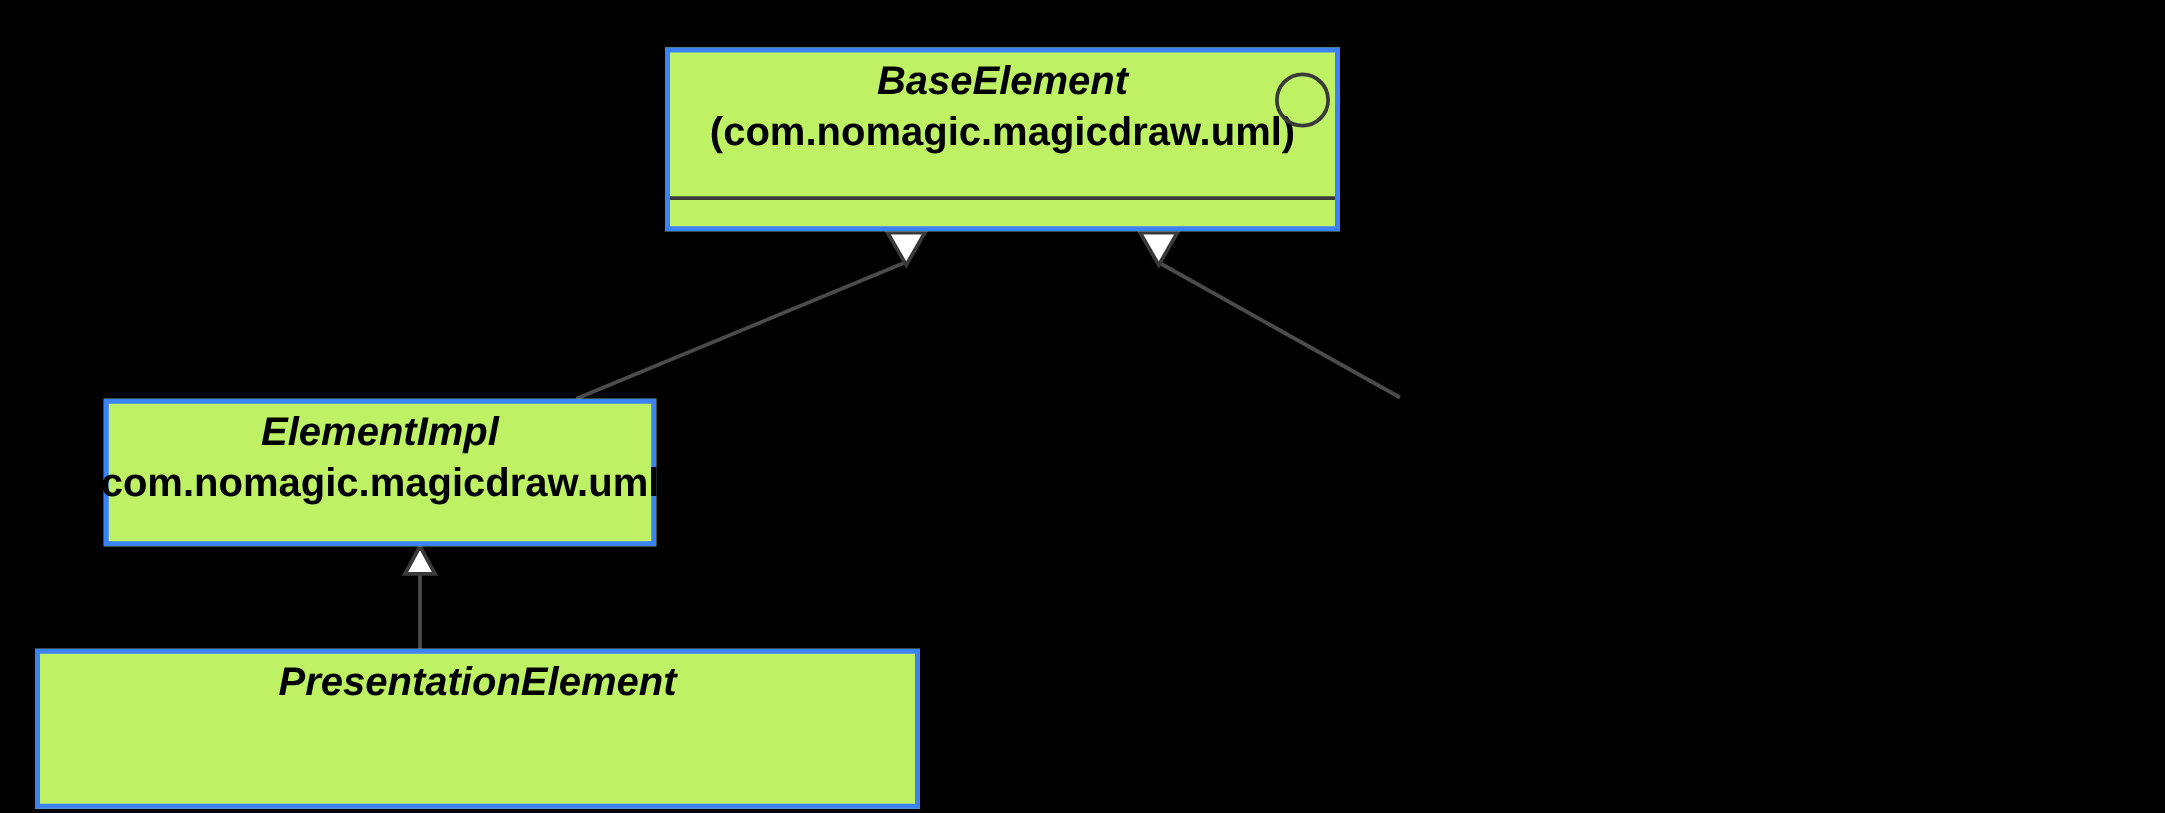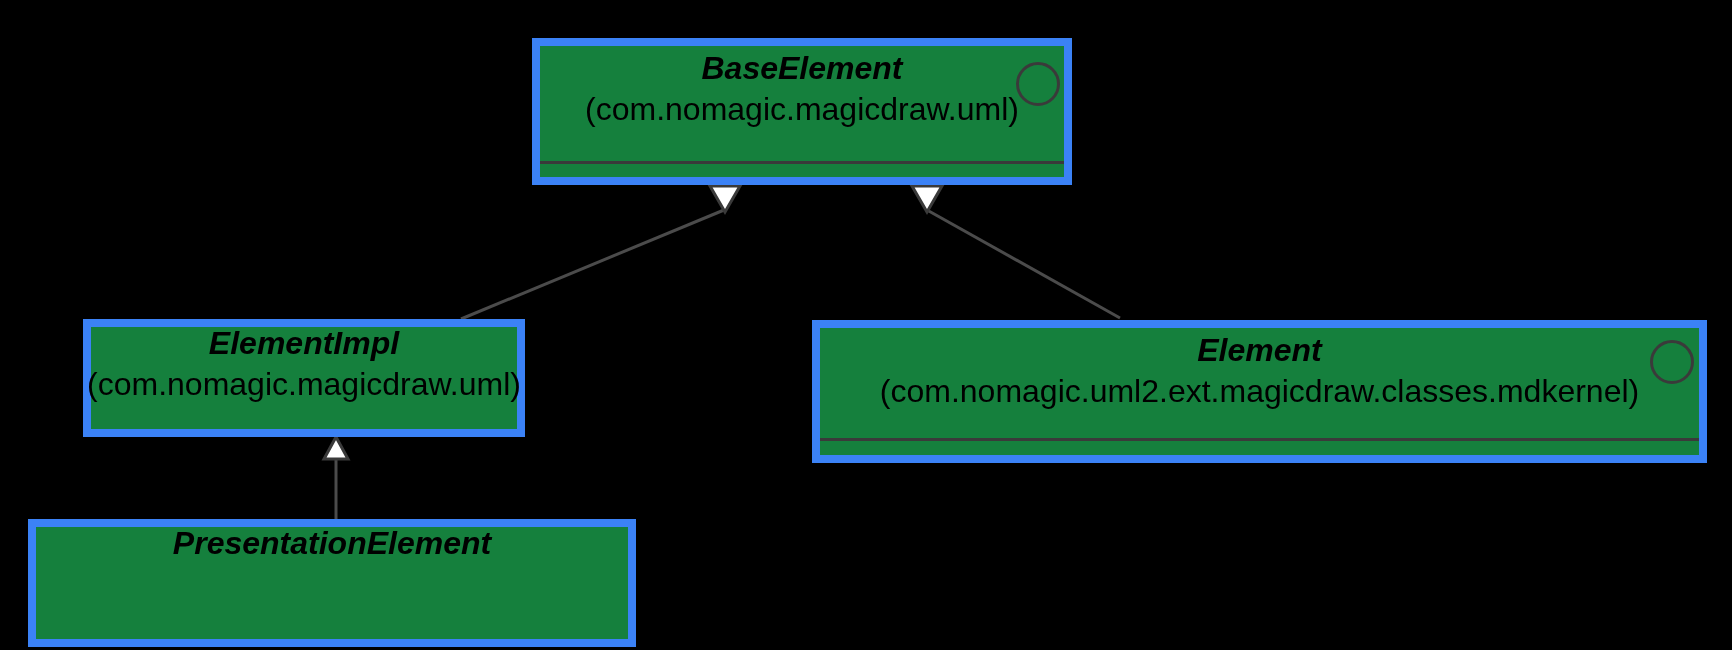--- a/index.html
+++ b/index.html
@@ -6,46 +6,45 @@
   .canvas {
     position: relative;
     width: 1732px;
     height: 650px;
     background: #000000;
     overflow: hidden;
     font-family: "Liberation Sans", sans-serif;
   }
   .uml-class {
     position: absolute;
-    background: #15803d;
-    border: 8px solid #3b82f6;
+    background: #bef264;
+    border: 4px solid #3b82f6;
     box-sizing: border-box;
     display: flex;
     flex-direction: column;
-    justify-content: center;
   }
   .compartment {
     padding-top: 3px;
     display: flex;
     flex-direction: column;
     align-items: center;
     overflow: visible;
     flex: 0 0 auto;
   }
   .class-name {
     font-size: 32px;
     font-weight: bold;
     font-style: italic;
     line-height: 38px;
     color: #000;
     white-space: nowrap;
   }
   .class-package {
     font-size: 32px;
-    font-weight: normal;
+    font-weight: bold;
     line-height: 44px;
     color: #000;
     white-space: nowrap;
   }
   .empty-compartment {
     border-top: 3px solid #3A3A3A;
     flex: 1 1 auto;
   }
   .interface-circle {
     position: absolute;
@@ -89,28 +88,20 @@
     <span class="interface-circle" style="top:16px; right:4px;"></span>
   </div>
 
   <div class="uml-class" style="left:83px; top:319px; width:442px; height:118px;">
     <div class="compartment" style="height:112px;">
       <div class="class-name">ElementImpl</div>
       <div class="class-package">(com.nomagic.magicdraw.uml)</div>
     </div>
   </div>
 
-  <div class="uml-class" style="left:812px; top:320px; width:895px; height:143px;">
-    <div class="compartment" style="height:107px;">
-      <div class="class-name">Element</div>
-      <div class="class-package">(com.nomagic.uml2.ext.magicdraw.classes.mdkernel)</div>
-    </div>
-    <div class="empty-compartment"></div>
-    <span class="interface-circle" style="top:12px; right:5px;"></span>
-  </div>
 
-  <div class="uml-class" style="left:28px; top:519px; width:608px; height:128px;">
+  <div class="uml-class" style="left:28px; top:519px; width:708px; height:128px;">
     <div class="compartment" style="height:122px;">
       <div class="class-name">PresentationElement</div>
     </div>
   </div>
 
 </div>
 
 </body></html>

